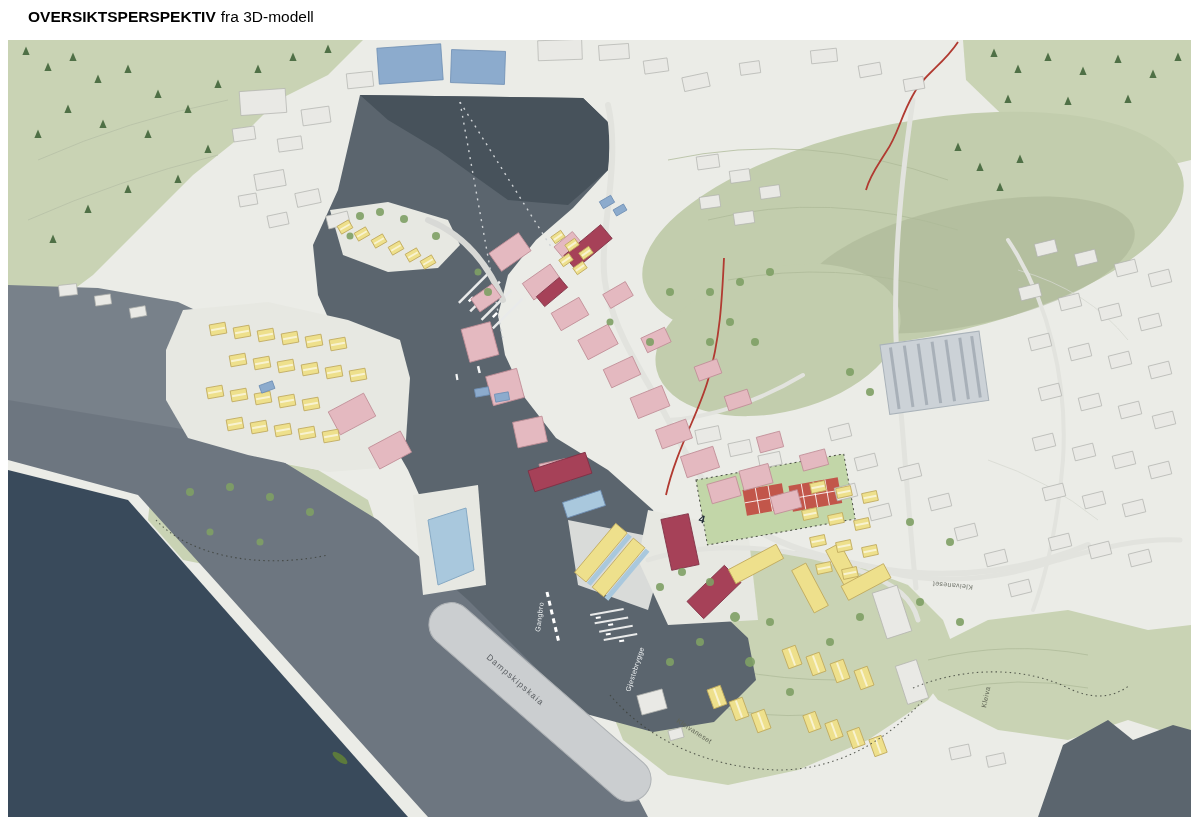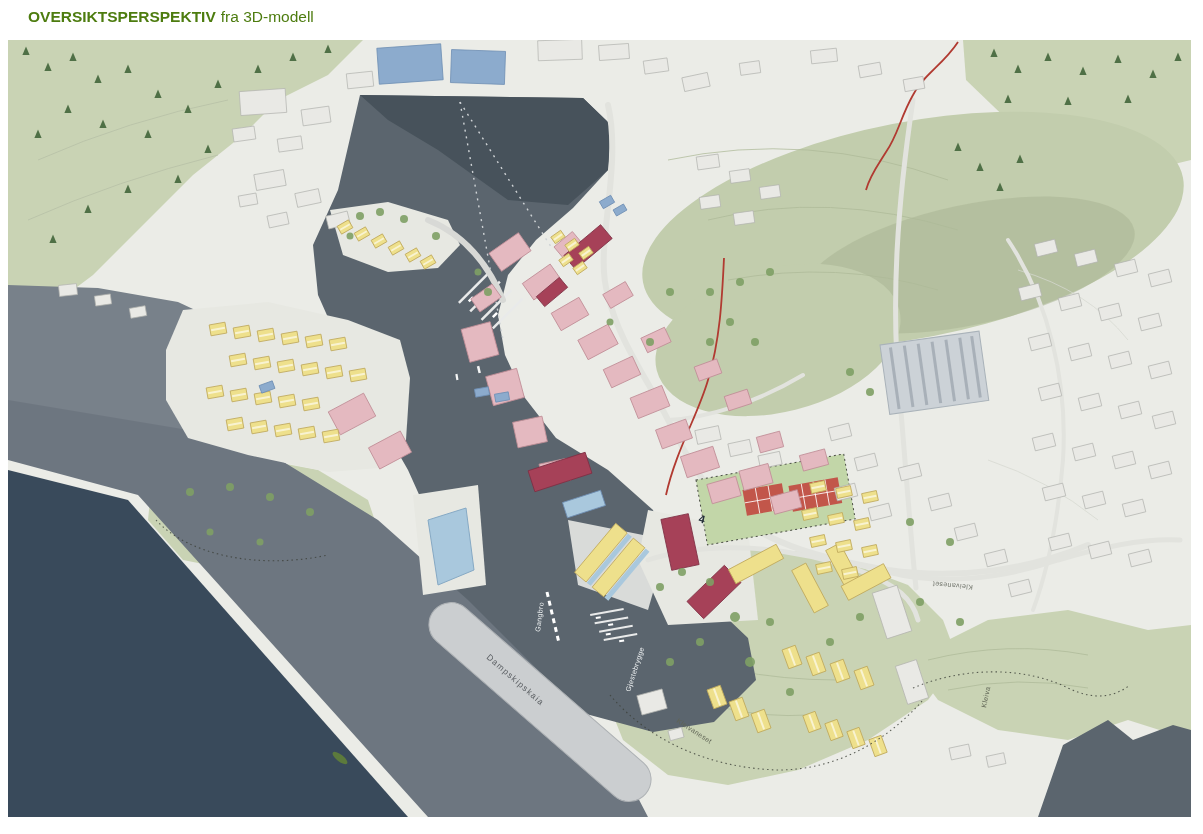--- a/index.html
+++ b/index.html
@@ -1,18 +1,18 @@
 <!DOCTYPE html>
 <html><head>
 <meta charset="utf-8">
 <style>
   html,body{margin:0;padding:0;background:#ffffff;}
   .page{position:relative;width:1203px;height:834px;background:#fff;overflow:hidden;
         font-family:"Liberation Sans",sans-serif;}
-  .header{position:absolute;left:28px;top:8px;font-size:15.5px;color:#4d7c0f;white-space:nowrap;}
+  .header{position:absolute;left:28px;top:8px;font-size:15.5px;color:#000000;white-space:nowrap;}
   .t-bold{font-weight:700;}
   .t-reg{font-weight:400;margin-left:5px;}
   .map-frame{position:absolute;left:8px;top:40px;width:1183px;height:777px;}
   svg{display:block;}
   text.lbl{font-family:"Liberation Sans",sans-serif;}
   .lbl-w{font-size:7px;letter-spacing:.4px;}
   .lbl-d{font-size:7px;letter-spacing:.4px;}
   .lbl-pier{font-size:8.5px;letter-spacing:1.2px;}
   .lbl-mark{font-size:11px;font-weight:700;}
   #g-gray rect{stroke:#b2b3af;stroke-width:.7;}

